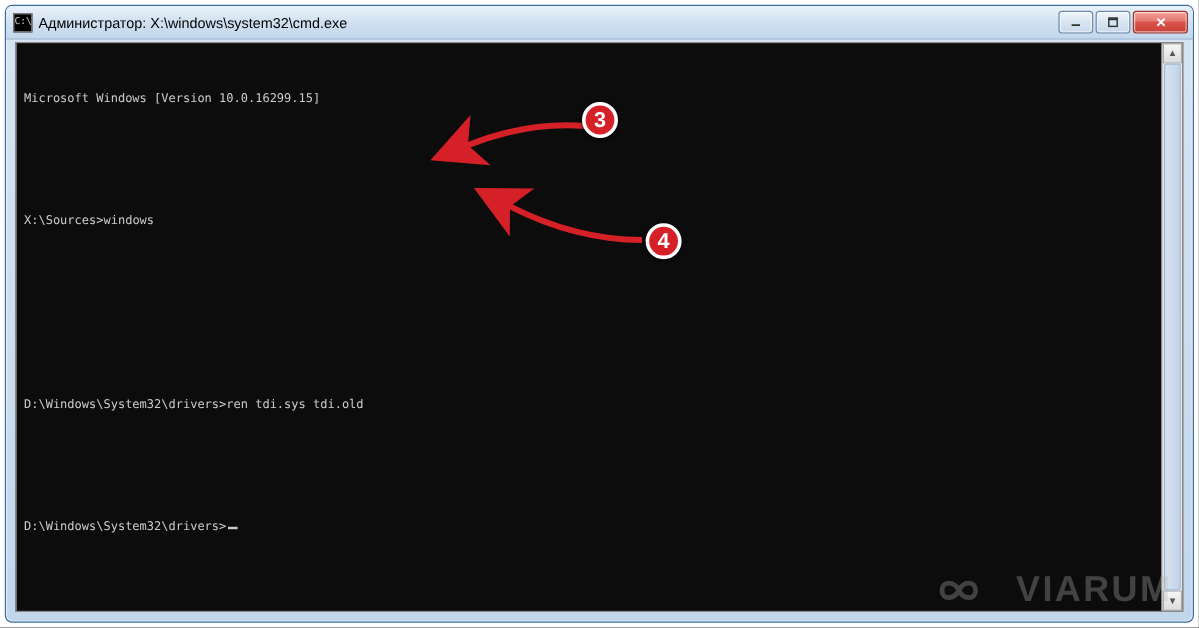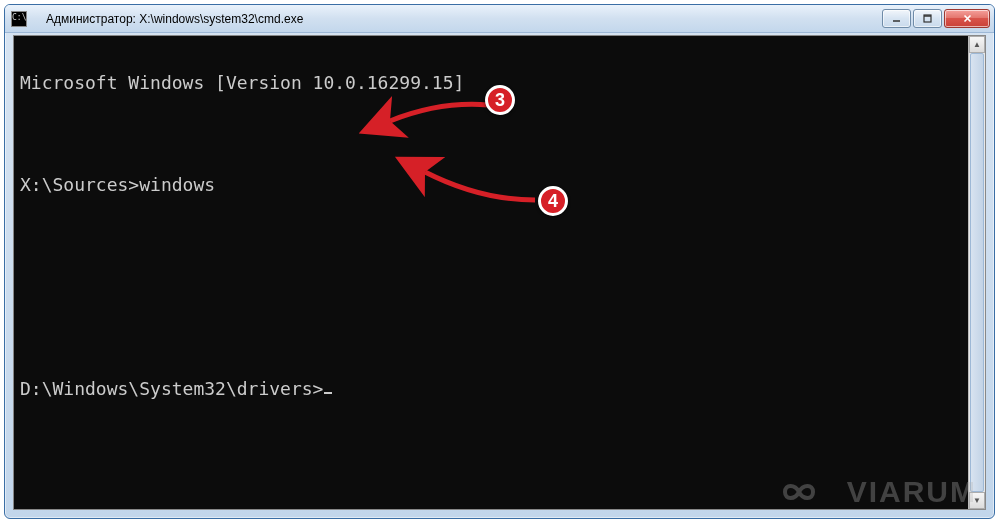--- a/index.html
+++ b/index.html
@@ -39,21 +39,20 @@
     line-height: 12px;
     text-align: center;
     font-family: monospace;
   }
   .title-text {
     flex: 1;
     font-size: 12px;
     color: #000;
     white-space: nowrap;
     overflow: hidden;
-    margin-left: 14px;
   }
   .win-btns { display: flex; gap: 2px; }
   .win-btn {
     width: 29px; height: 19px;
     border: 1px solid #6f8ba8;
     border-radius: 3px;
     background: linear-gradient(to bottom, #f2f6fb 0%, #d7e4f2 50%, #c9daec 100%);
     display: flex; align-items: center; justify-content: center;
     box-shadow: inset 0 0 0 1px rgba(255,255,255,0.6);
   }
@@ -68,21 +67,21 @@
     left: 8px; right: 8px; top: 30px; bottom: 8px;
     background: #0c0c0c;
     border: 1px solid #888;
     overflow: hidden;
   }
   .terminal {
     position: absolute;
     left: 0; right: 17px; top: 0; bottom: 0;
     padding: 4px 6px;
     font-family: Consolas, "Lucida Console", monospace;
-    font-size: 18px;
+    font-size: 10px;
     line-height: 17px;
     color: #ccc;
     white-space: pre;
   }
   .scrollbar {
     position: absolute;
     right: 0; top: 0; bottom: 0;
     width: 17px;
     background: #f0f0f0;
     border-left: 1px solid #bbb;
@@ -161,20 +160,21 @@
     </div>
   </div>
 
   <div class="client">
     <div class="terminal">
       <div class="line"><span class="prompt"></span><span class="cmd">Microsoft Windows [Version 10.0.16299.15]</span></div>
       <div class="line"><span class="prompt"></span><span class="cmd"></span></div>
       <div class="line"><span class="prompt">X:\Sources&gt;</span><span class="cmd">windows</span></div>
       <div class="line"><span class="prompt"></span><span class="cmd"></span></div>
       <div class="line"><span class="prompt"></span><span class="cmd"></span></div>
+      <div class="line"><span class="prompt">D:\Windows\System32\drivers&gt;</span><span class="cmd">ren tdi.sys tdi.old</span></div>
       <div class="line"><span class="prompt"></span><span class="cmd"></span></div>
       <div class="line"><span class="prompt">D:\Windows\System32\drivers&gt;</span><span class="cmd"></span><span class="cursor"></span></div>
     </div>
     <div class="scrollbar">
       <div class="sb-btn">▲</div>
       <div class="sb-track">
         <div class="sb-thumb"></div>
       </div>
       <div class="sb-btn">▼</div>
     </div>

